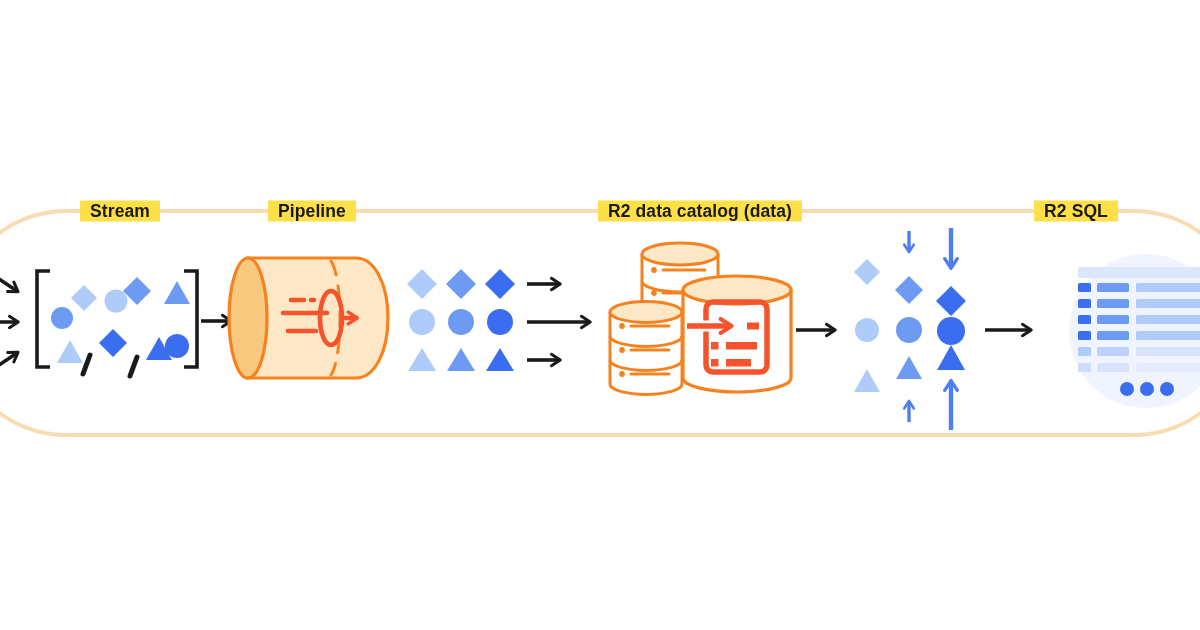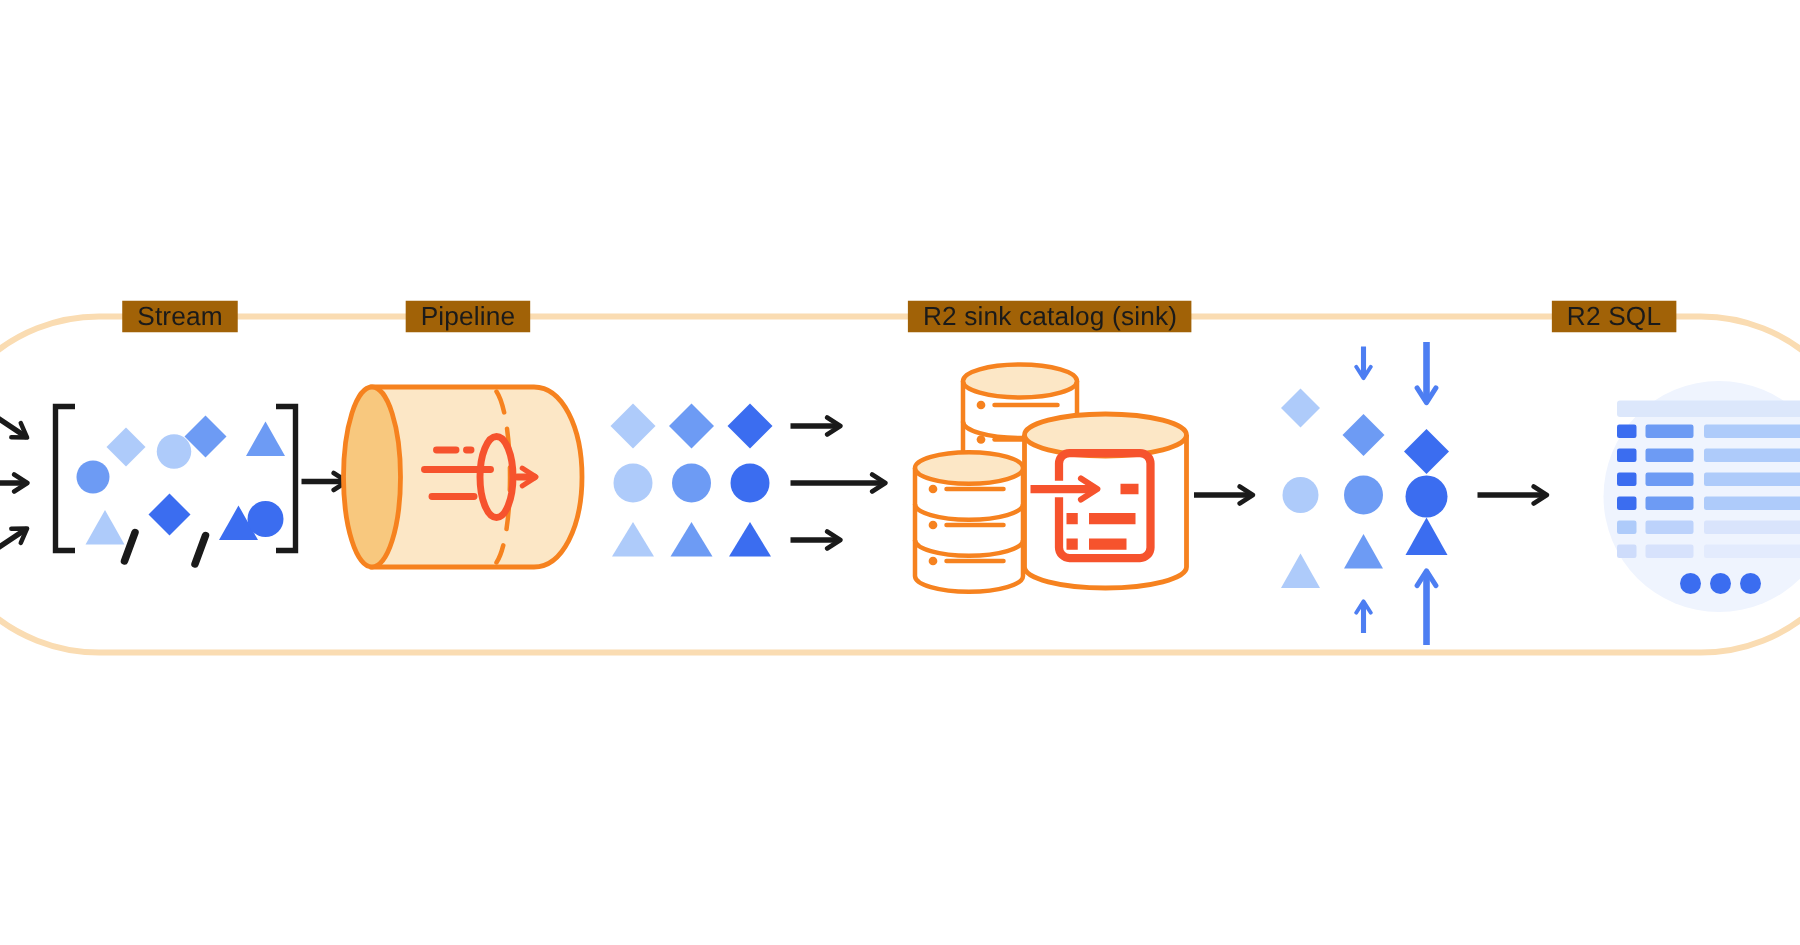--- a/index.html
+++ b/index.html
@@ -8,21 +8,21 @@
     overflow:hidden;font-family:"Liberation Sans",sans-serif;
   }
   .pill{
     position:absolute;left:-48px;top:209px;width:1296px;height:228px;
     box-sizing:border-box;border:4px solid var(--pill-border,#FADCB2);
     border-radius:118px;background:transparent;
   }
   .art{position:absolute;left:0;top:0;}
   .section-label{
     position:absolute;top:211px;transform:translate(-50%,-50%);
-    background:#a16207;padding:0 10px;font-weight:400;font-size:17.5px;
+    background:#fde047;padding:0 10px;font-weight:700;font-size:17.5px;
     letter-spacing:0.1px;color:var(--ink,#1A1A1A);white-space:nowrap;line-height:1.2;
   }
 </style>
 </head>
 <body>
 
 <div class="canvas" style="background: rgb(255, 255, 255);">
 
   <div class="pill"></div>
 
@@ -196,16 +196,16 @@
       <g>
         <circle cx="1127" cy="389" r="7" fill="var(--blue-dark,#3B6DF0)"></circle>
         <circle cx="1147" cy="389" r="7" fill="var(--blue-dark,#3B6DF0)"></circle>
         <circle cx="1167" cy="389" r="7" fill="var(--blue-dark,#3B6DF0)"></circle>
       </g>
     </g>
   </svg>
 
   <div class="section-label" style="left:120px">Stream</div>
   <div class="section-label" style="left:312px">Pipeline</div>
-  <div class="section-label" style="left:700px">R2 sink catalog (sink)</div>
+  <div class="section-label" style="left:700px">R2 data catalog (data)</div>
   <div class="section-label" style="left:1076px">R2 SQL</div>
 
 </div>
 
 </body></html>

